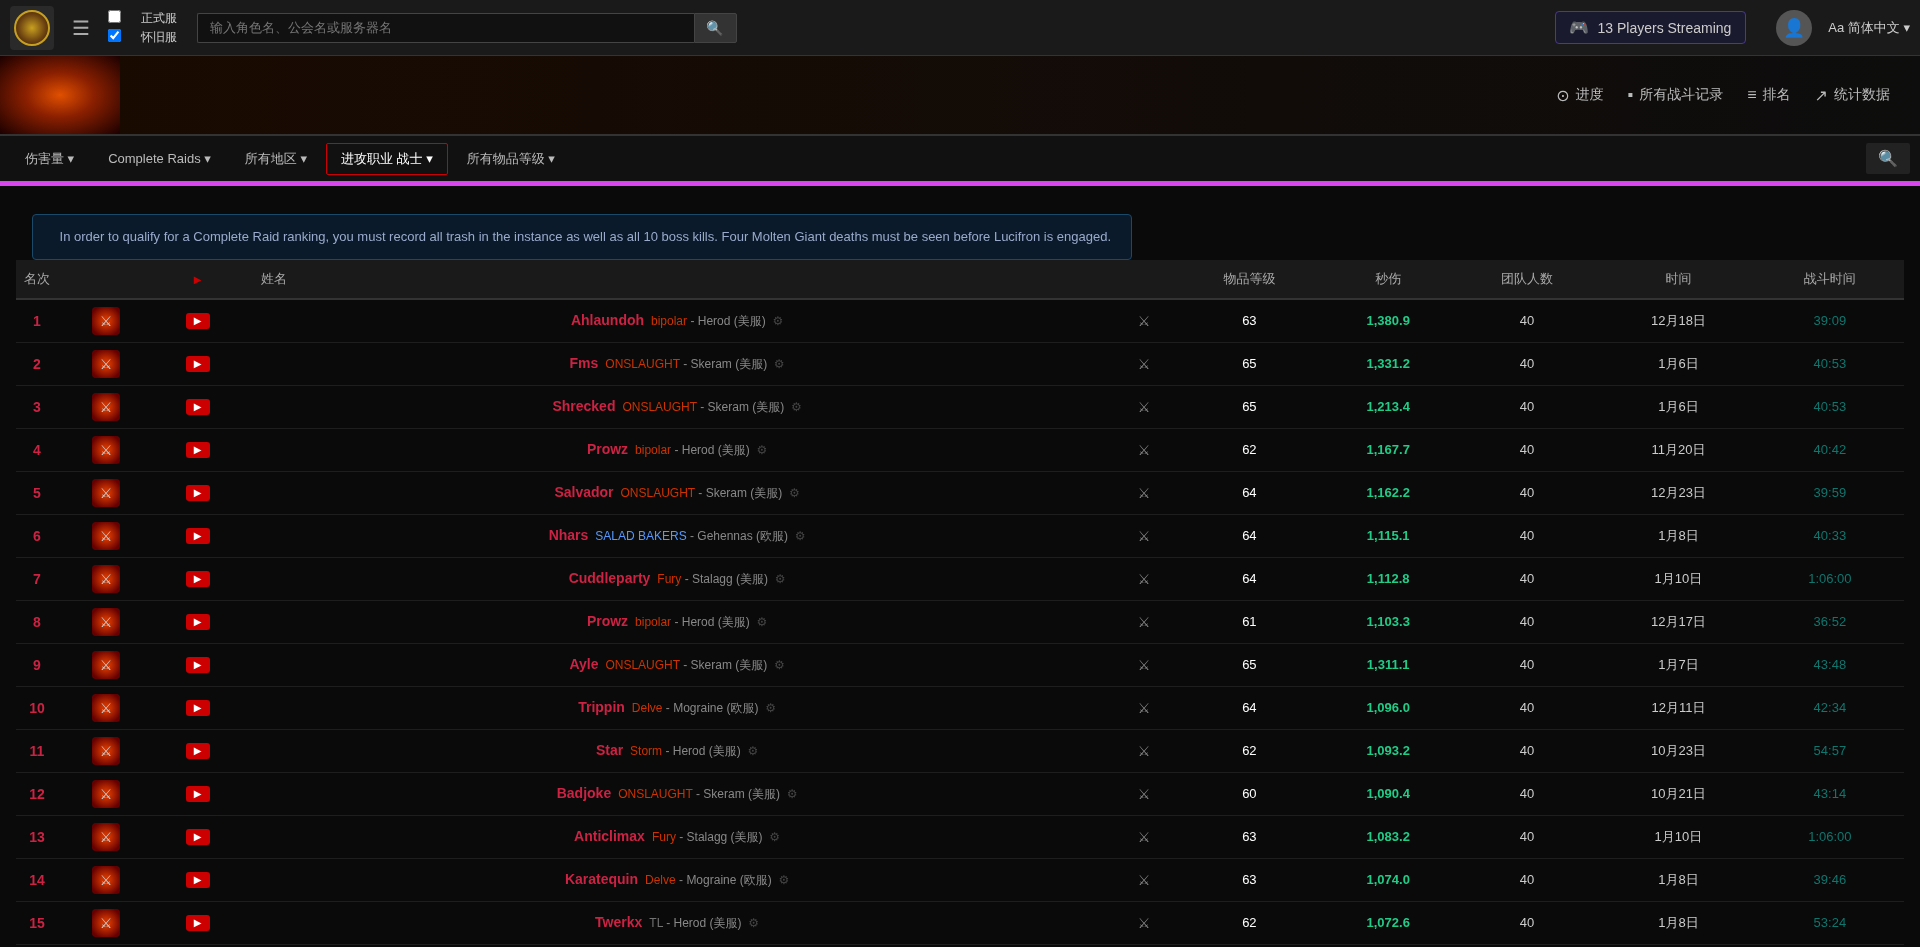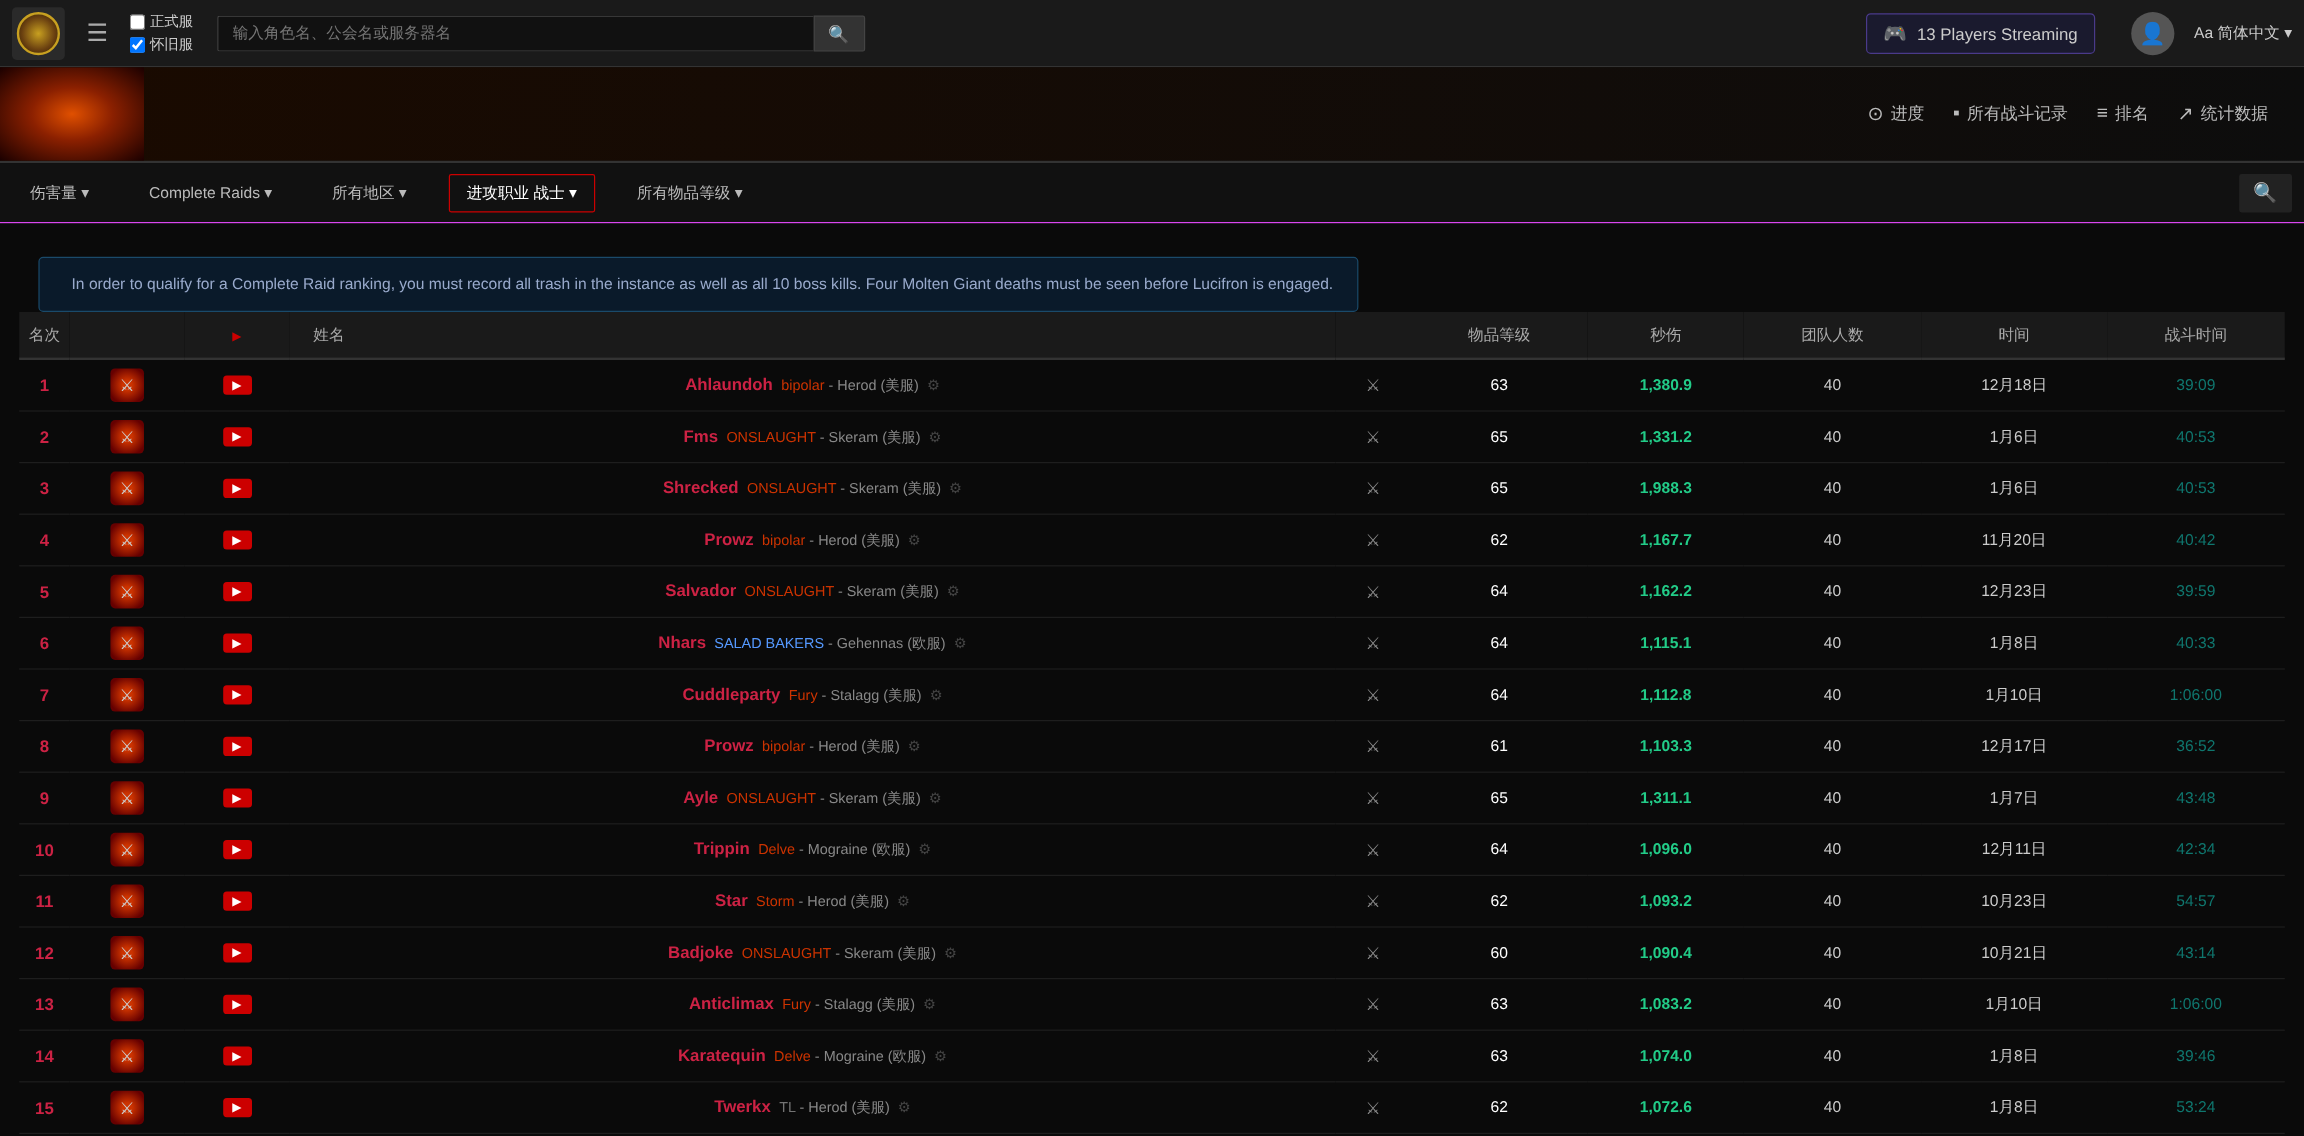--- a/index.html
+++ b/index.html
@@ -41,21 +41,21 @@
       padding: 4px 8px;
     }
     .nav-checkboxes {
       display: flex;
       flex-direction: column;
       gap: 2px;
       font-size: 12px;
       color: #ccc;
     }
     .nav-checkboxes label {
-      display: flex; align-items: center; gap: 4px; cursor: pointer;
+      display: flex; align-items: flex-start; gap: 20px; cursor: pointer;
     }
     .search-bar {
       flex: 1;
       max-width: 540px;
       display: flex;
       margin: 0 10px;
     }
     .search-bar input {
       flex: 1;
       background: #111;
@@ -162,26 +162,26 @@
       color: #bbb;
       font-size: 14px;
       cursor: pointer;
       text-decoration: none;
     }
     .zone-action-icon { font-size: 16px; }
 
     
     .filter-bar {
       background: #111;
-      border-bottom: 1px solid #d946ef;
+      border-bottom: 5px solid #d946ef;
       padding: 16px 10px;
       display: flex;
       align-items: center;
       height: 50px;
-      gap: 20px;
+      gap: 4px;
     }
     .filter-btn {
       background: transparent;
       border: 1px solid transparent;
       color: #bbb;
       padding: 6px 14px;
       font-size: 13px;
       cursor: pointer;
       border-radius: 2px;
       display: flex; align-items: center; gap: 4px;
@@ -443,21 +443,21 @@
       <span class="guild-server">
         &nbsp;<span style="color:#cc3300">ONSLAUGHT</span>
         <span> - Skeram (美服)</span>
         &nbsp;<span style="color:#444; font-size:12px;">⚙</span>
       </span>
     </td>
     <td>
       <span class="spec-icon">⚔</span>
     </td>
     <td class="item-level">65</td>
-    <td class="dps-val">1,988.3</td>
+    <td class="dps-val">1,213.4</td>
     <td class="raid-size">40</td>
     <td class="date-val">1月6日</td>
     <td class="duration-val">40:53</td>
   </tr>
         <tr>
     <td class="rank-num">4</td>
     <td>
       <div class="class-icon">⚔</div>
     </td>
     <td>

